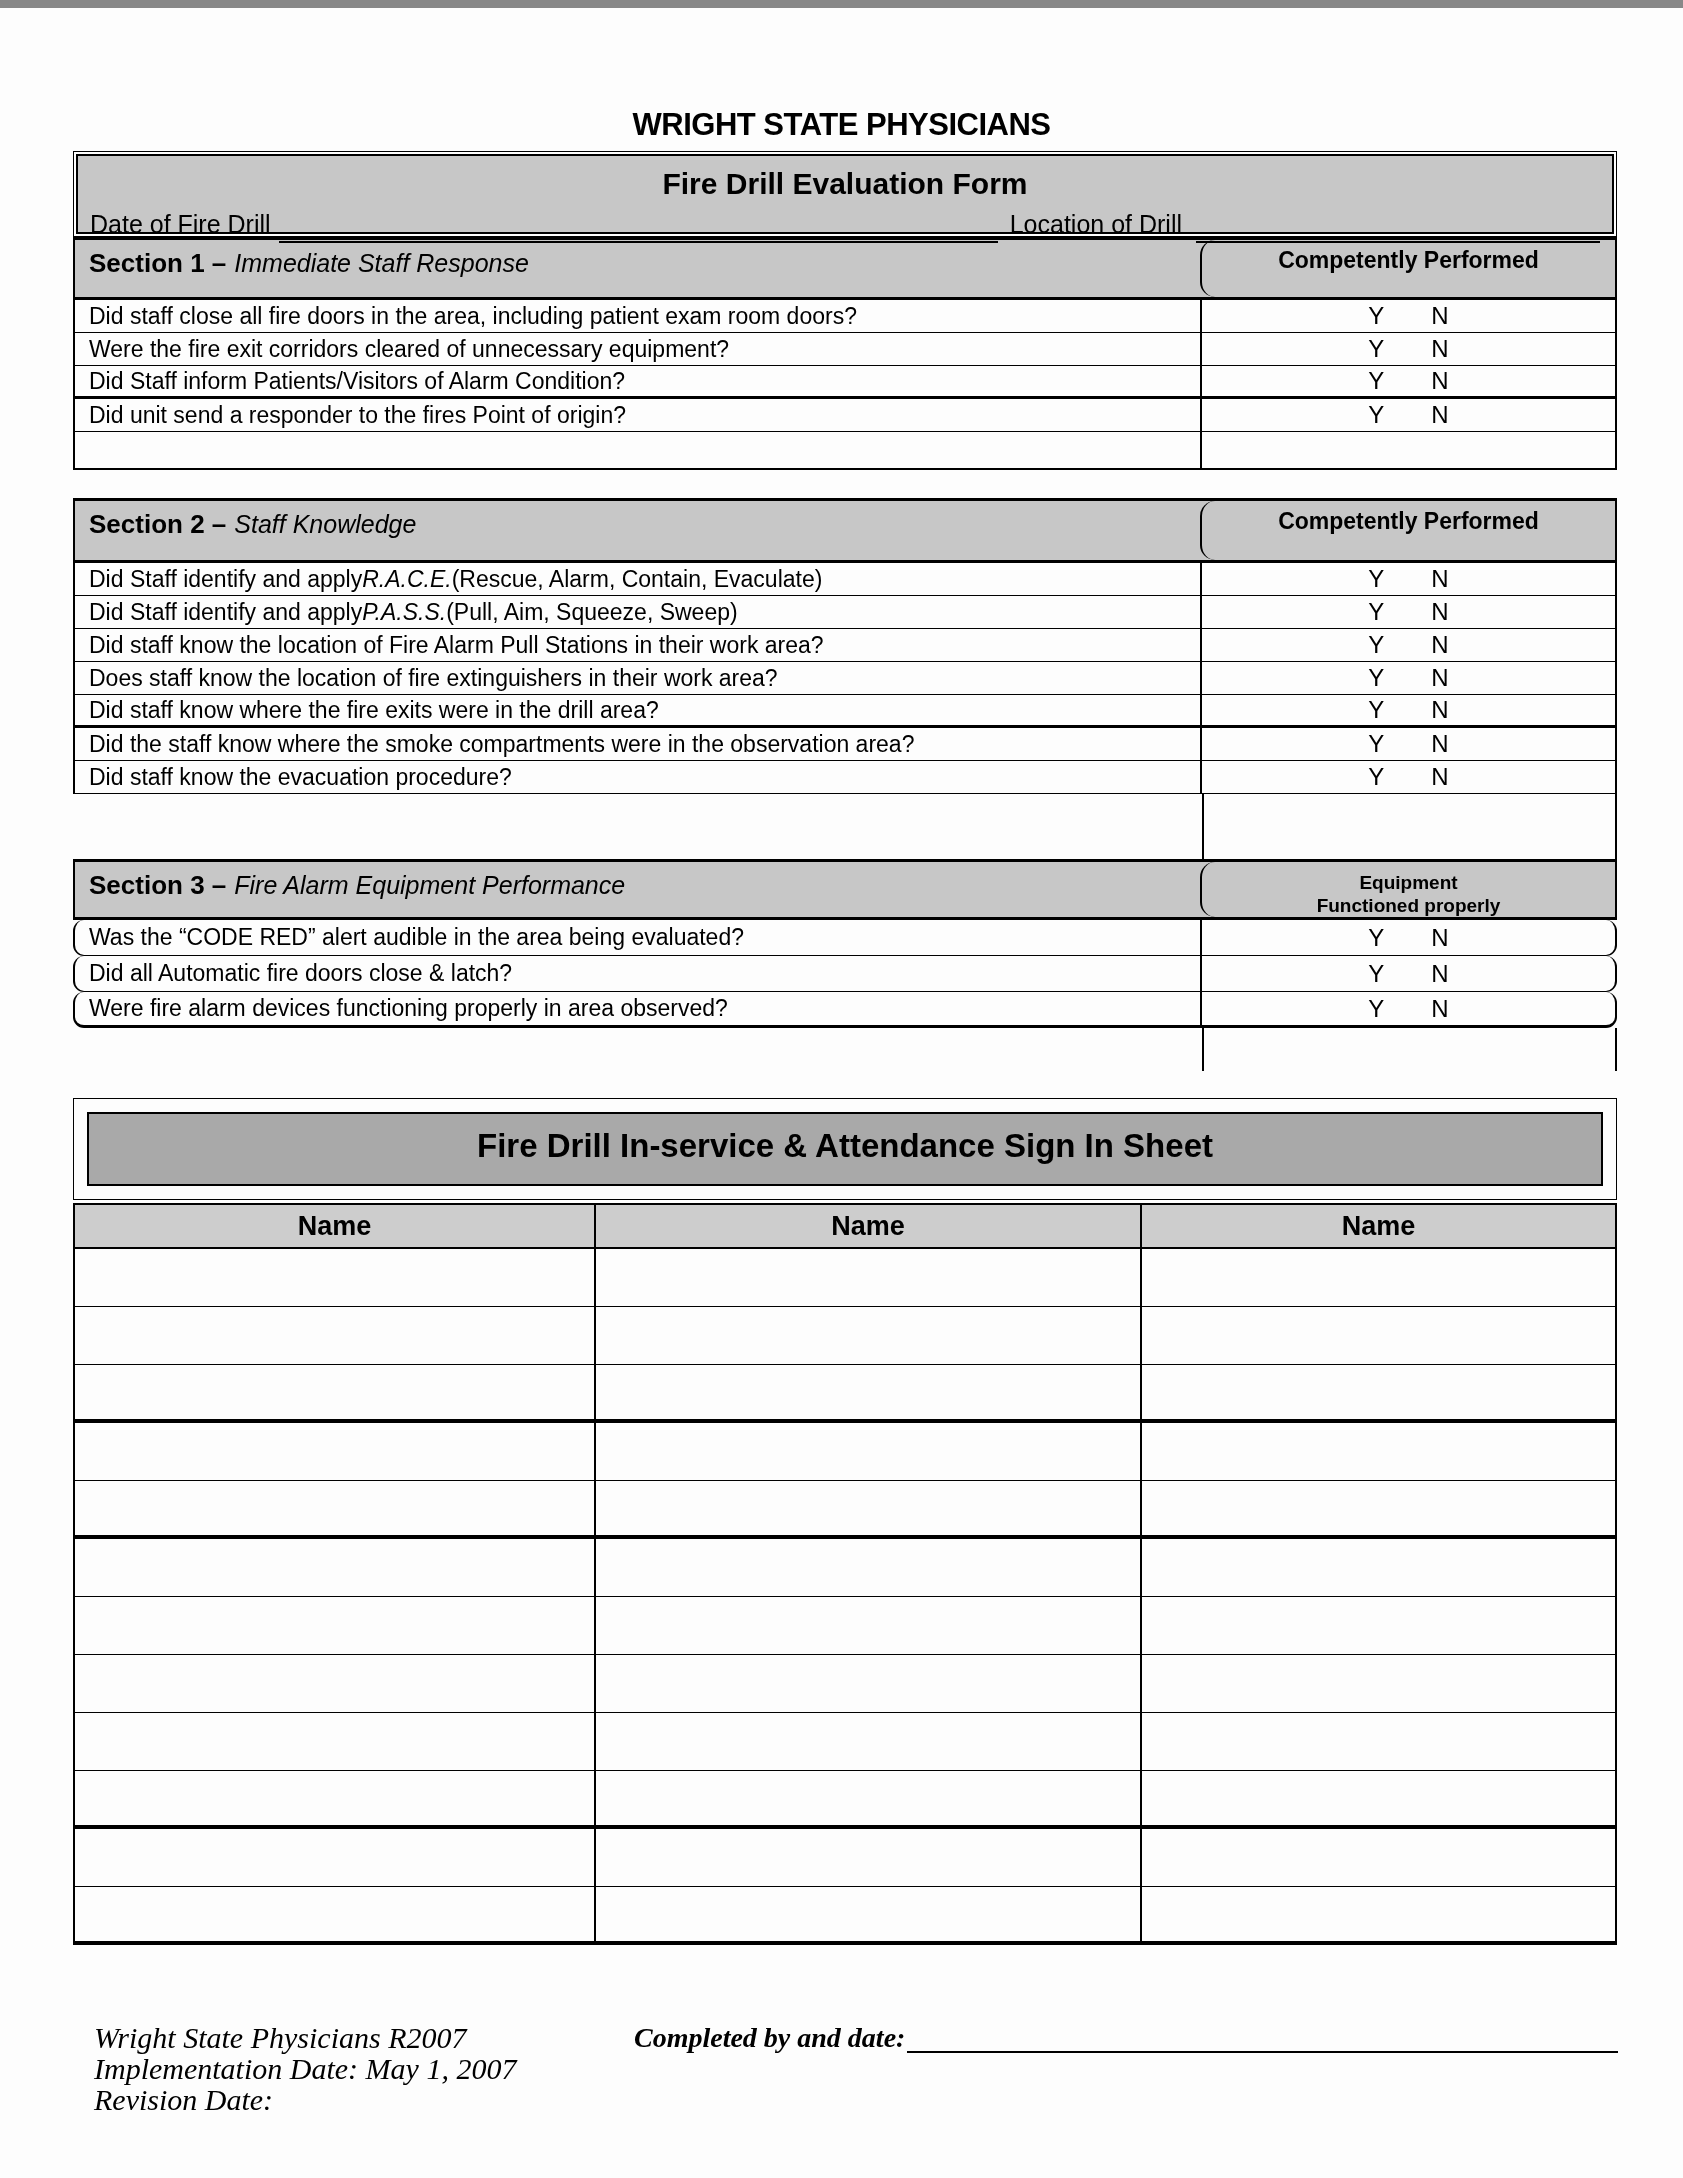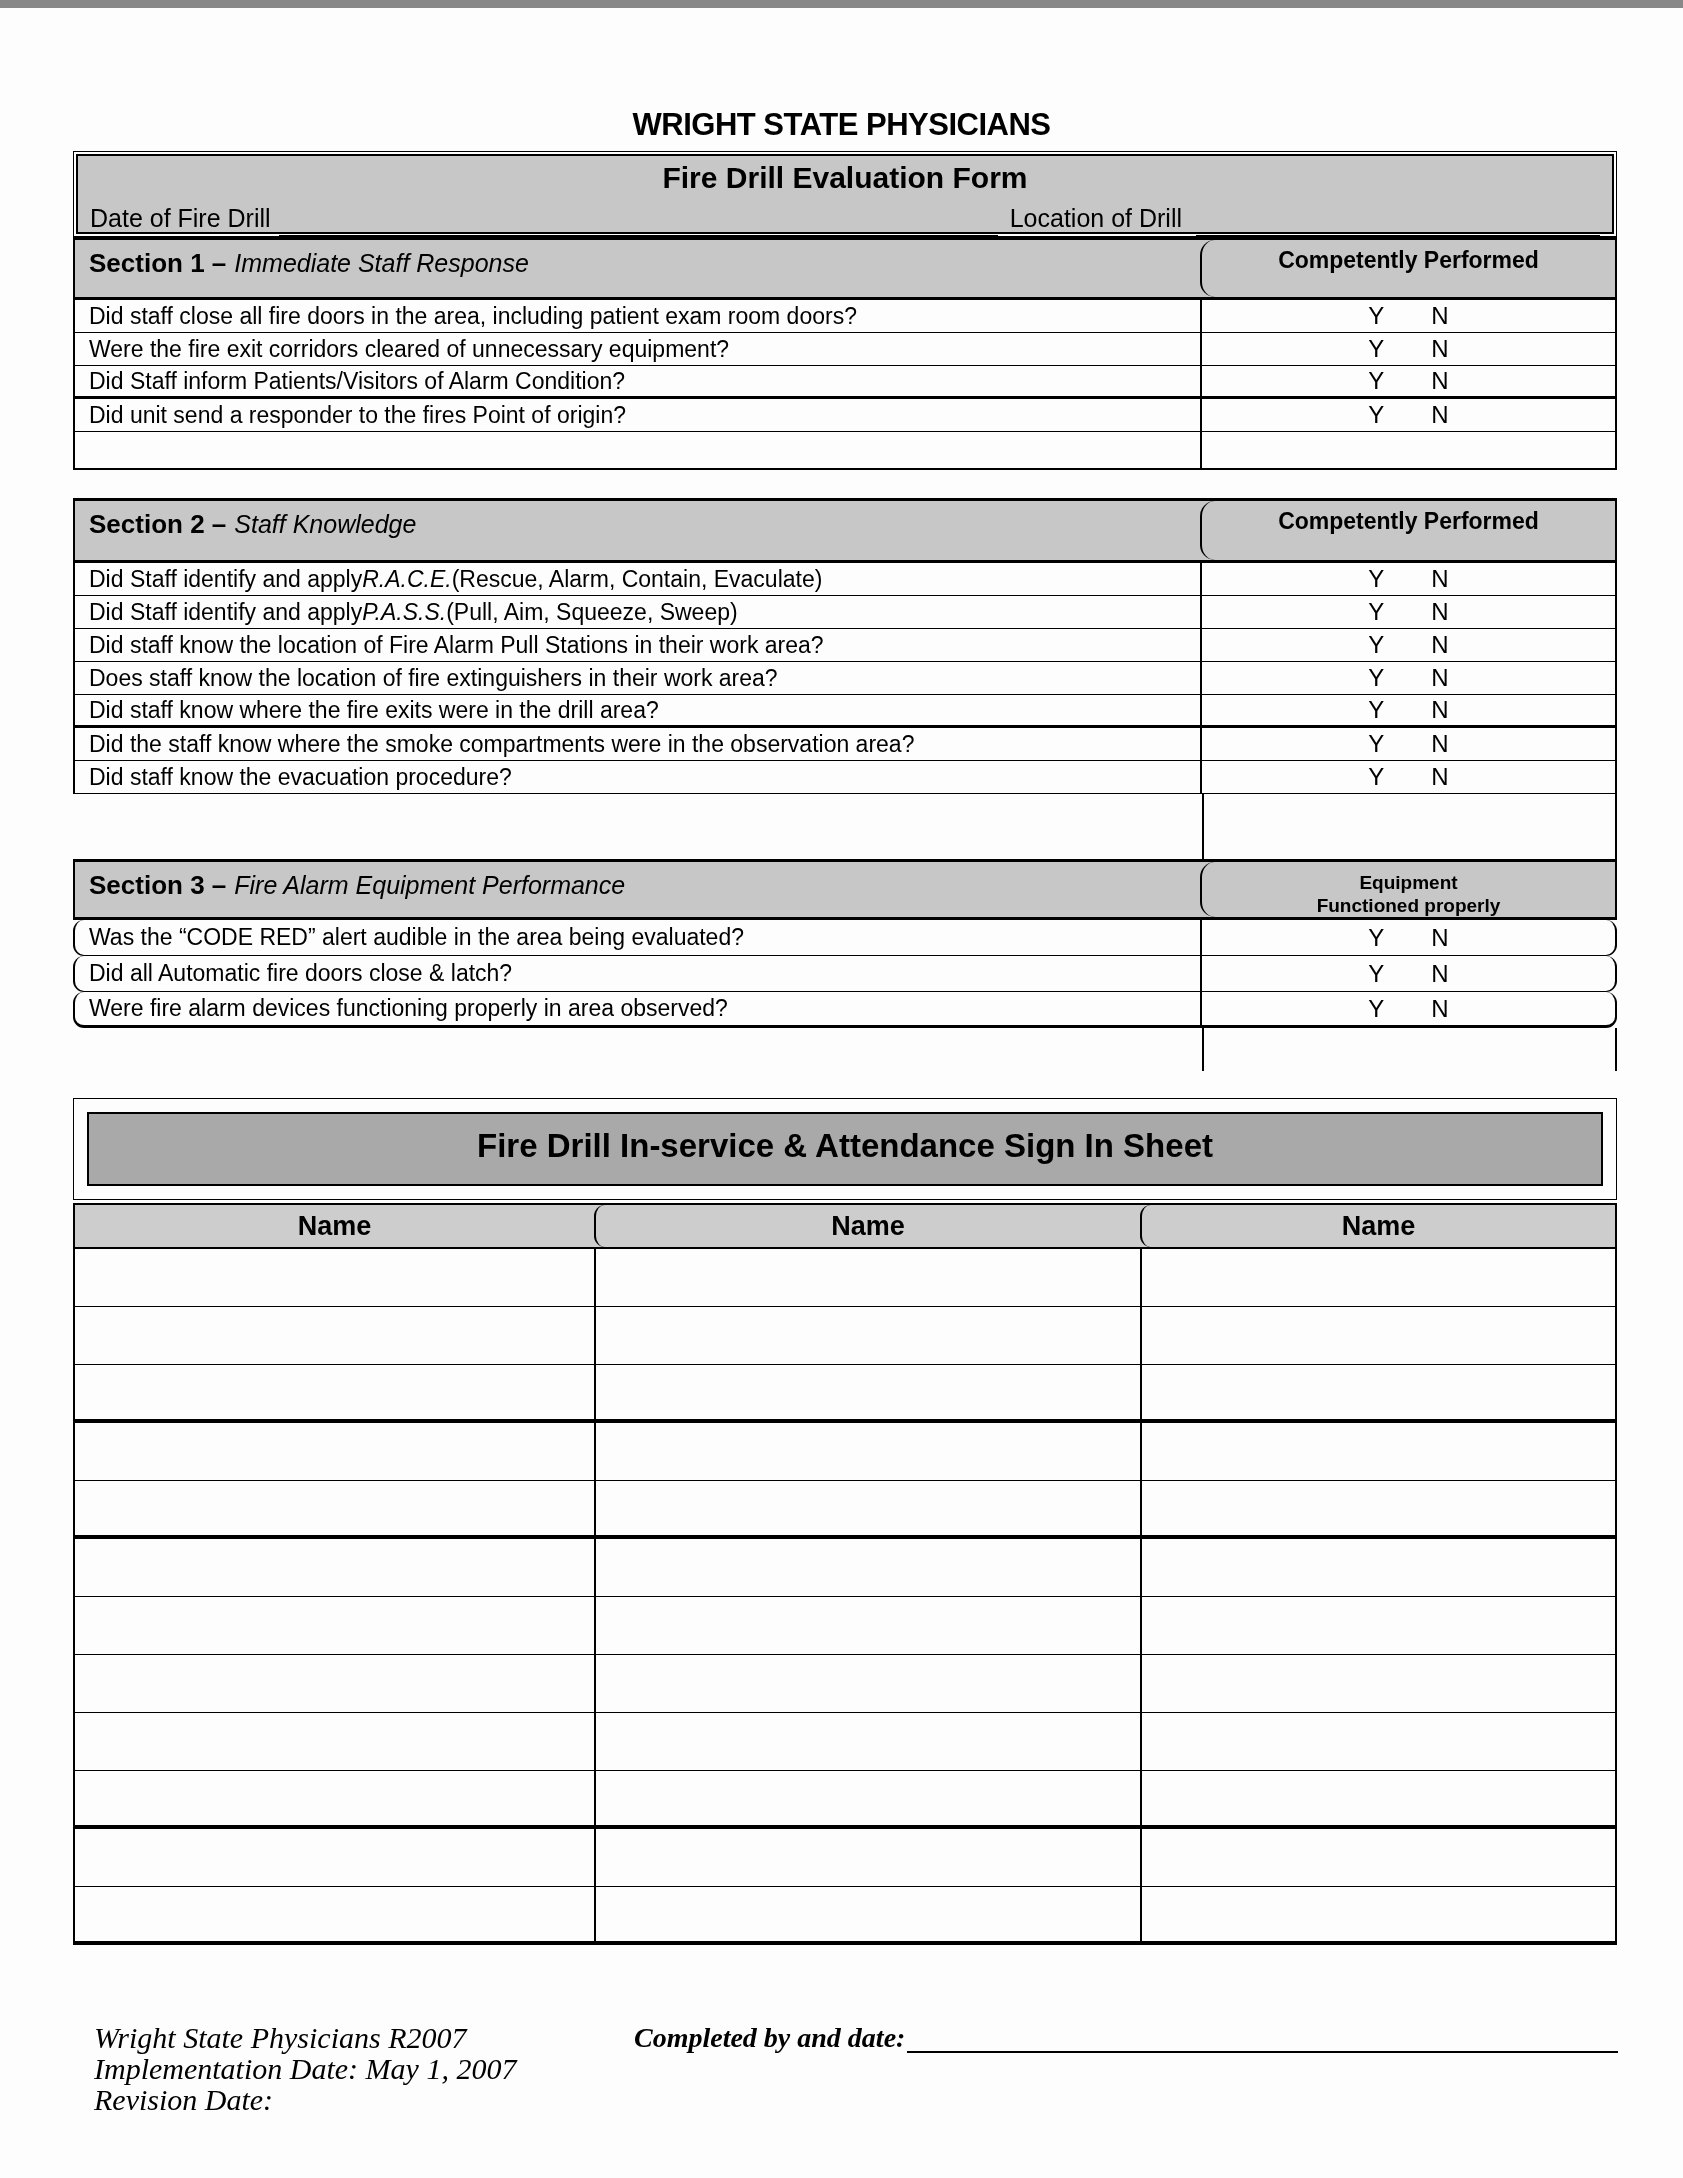--- a/index.html
+++ b/index.html
@@ -11,21 +11,21 @@
     position:relative; margin:8px auto; overflow:hidden;
   }
   .page-title {
     padding-top:99px; text-align:center;
     font-size:31px; font-weight:bold; letter-spacing:-0.5px;
   }
   .content { margin-left:73px; width:1544px; }
 
   
   .hdr-outer { margin-top:8px; border:1.5px solid #000; padding:2px; }
-  .hdr-inner { border:2.5px solid #000; background:var(--header-gray,#c7c7c7); padding:5px 12px 0 12px; height:80px; }
+  .hdr-inner { border:2.5px solid #000; background:var(--header-gray,#c7c7c7); padding:11px 12px 0 12px; height:80px; }
   .form-title { text-align:center; font-size:30px; font-weight:bold; }
   .date-line { display:flex; align-items:flex-end; font-size:25px; margin-top:2px; height:40px; }
   .date-line .lbl { padding-bottom:4px; white-space:nowrap; }
   .fill-line { border-bottom:2.5px solid #000; height:30px; }
   .fl1 { flex:1; margin:0 12px 0 8px; }
   .fl2 { flex:0 0 404px; margin-left:14px; }
 
   
   .sec-header { display:flex; border:2px solid #000; border-top-width:3.5px; border-bottom-width:3px; background:var(--header-gray,#c7c7c7); }
   .qblock.s1 .sec-header { height:63px; }
@@ -54,21 +54,21 @@
 
   .gap28 { height:28px; }
 
   
   .banner-outer { margin-top:27px; border:1.5px solid #000; padding:13px; }
   .banner-inner { border:2.5px solid #000; background:var(--banner-gray,#a9a9a9); height:74px; display:flex; justify-content:center; align-items:flex-start; padding-top:13px; }
   .banner-text { font-size:33px; font-weight:bold; }
 
   
   .att-header { display:flex; margin-top:3px; border:2px solid #000; height:46px; background:var(--name-header-gray,#cdcdcd); }
-  .att-hcell { display:flex; align-items:center; justify-content:center; font-size:27px; font-weight:bold;border-radius:11px; }
+  .att-hcell { display:flex; align-items:center; justify-content:center; font-size:27px; font-weight:bold; }
   .c1 { width:519px; }
   .c2 { width:546px; border-left:2.5px solid #000; }
   .c3 { flex:1; border-left:2.5px solid #000; }
   .att-row { display:flex; height:58px; border-left:2px solid #000; border-right:2px solid #000; border-bottom:1.5px solid #000; }
   .att-row.thick { border-bottom-width:4px; }
   .att-row.last { border-bottom-width:4px; }
   .att-cell { height:100%; }
 
   
   .footer { display:flex; align-items:flex-start; margin:77px 0 0 21px; width:1524px; }

